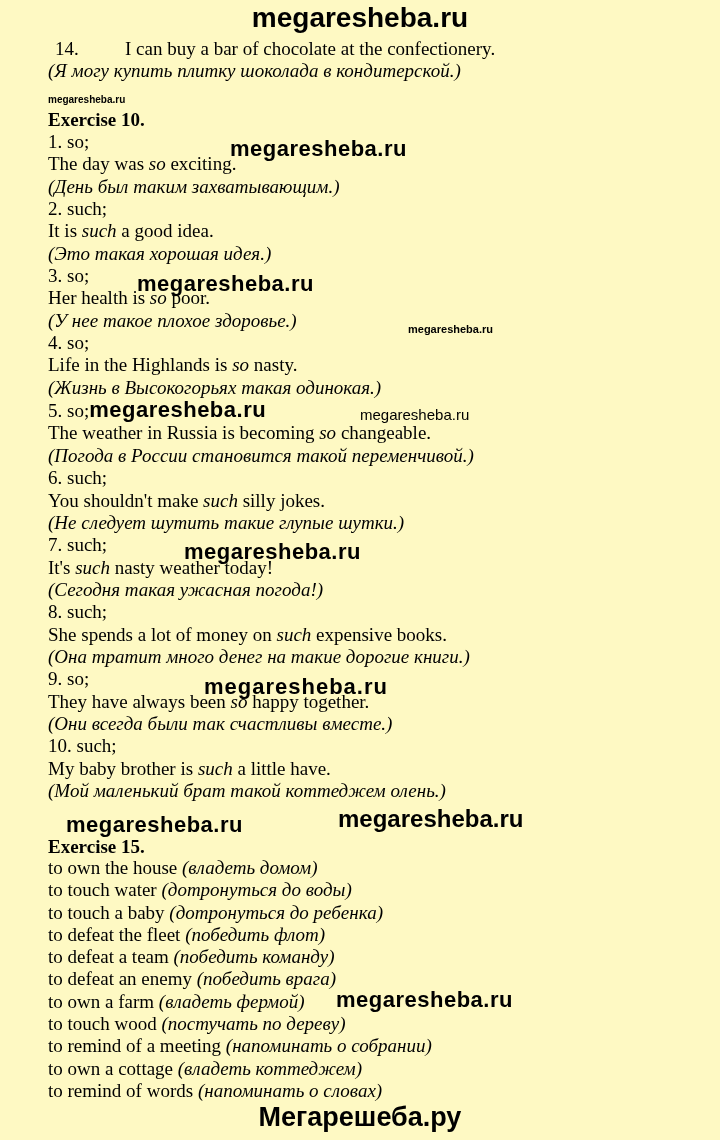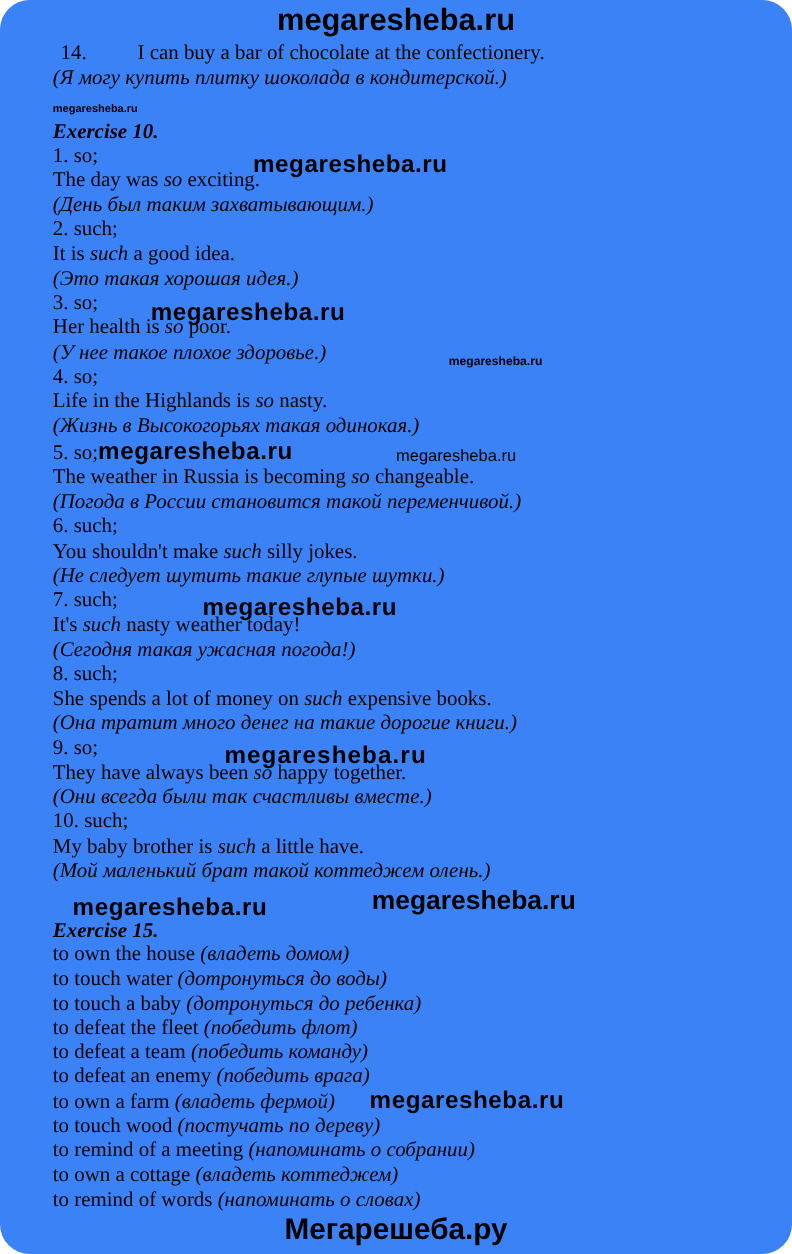--- a/index.html
+++ b/index.html
@@ -1,18 +1,18 @@
 <!DOCTYPE html>
 <html><head>
 <meta charset="utf-8">
 <style>
   html,body { margin:0; padding:0; background:#ffffff; }
   .page {
-    position:relative; width:720px; height:1140px; background:#3b82f6;
-    color:#000; font-family:"Liberation Serif", serif; overflow:hidden;border-radius:27px;
+    position:relative; width:720px; height:1140px; background:#fef9c3;
+    color:#000; font-family:"Liberation Serif", serif; overflow:hidden;
   }
   
   .wm {
     position:absolute; font-family:"Liberation Sans", sans-serif;
     font-weight:bold; white-space:nowrap; color:#000;
   }
   .wm-header { left:0; right:0; top:2px; text-align:center; font-size:28px; }
   .wm-s1 { left:48px;  top:94px;  font-size:10px; }
   .wm-l1 { left:230px; top:136px; font-size:22px; letter-spacing:0.5px; }
   .wm-l3 { left:137px; top:271px; font-size:22px; letter-spacing:0.5px; }
@@ -22,21 +22,21 @@
   .wm-l9 { left:204px; top:674px; font-size:22px; letter-spacing:1px; }
   .wm-15a { left:66px;  top:812px; font-size:22px; letter-spacing:0.5px; }
   .wm-15b { left:338px; top:805px; font-size:24px; }
   .wm-15c { left:336px; top:987px; font-size:22px; letter-spacing:0.5px; }
   .wm-inline { position:static; font-size:22px; letter-spacing:0.5px; }
 
   
   .item14 { position:absolute; left:48px; top:38px; font-size:19px; line-height:22.4px; width:640px; }
   .num { display:inline-block; margin-left:7px; width:70px; }
   .ru, .ru15 { font-style:italic; }
-  .ex-title { position:absolute; left:48px; margin:0; font-size:19px; font-weight:bold; font-family:"Liberation Serif", serif;font-style:italic; }
+  .ex-title { position:absolute; left:48px; margin:0; font-size:19px; font-weight:bold; font-family:"Liberation Serif", serif; }
   .ex10-title { top:109px; }
   .ex10 { position:absolute; left:48px; top:131px; font-size:19px; line-height:22.35px; width:660px; }
   .ex15-title { top:836px; }
   .ex15 { position:absolute; left:48px; top:857px; font-size:19px; line-height:22.3px; width:660px; }
   .footer {
     position:absolute; left:0; right:0; top:1102px; text-align:center;
     font-family:"Liberation Sans", sans-serif; font-weight:bold; font-size:27px;
   }
 </style>
 </head>

